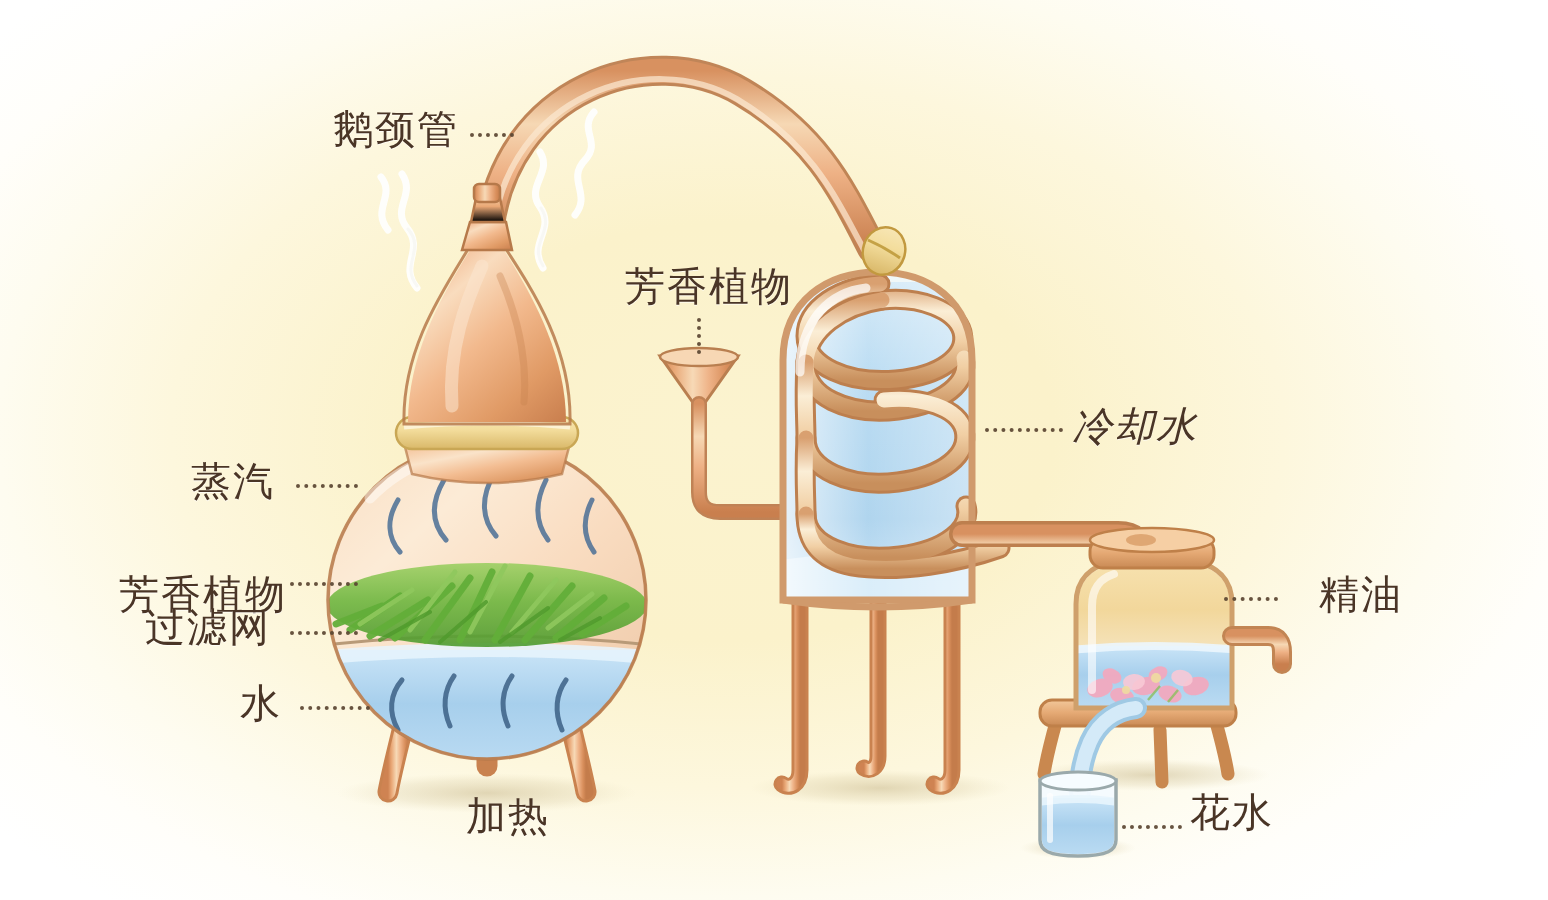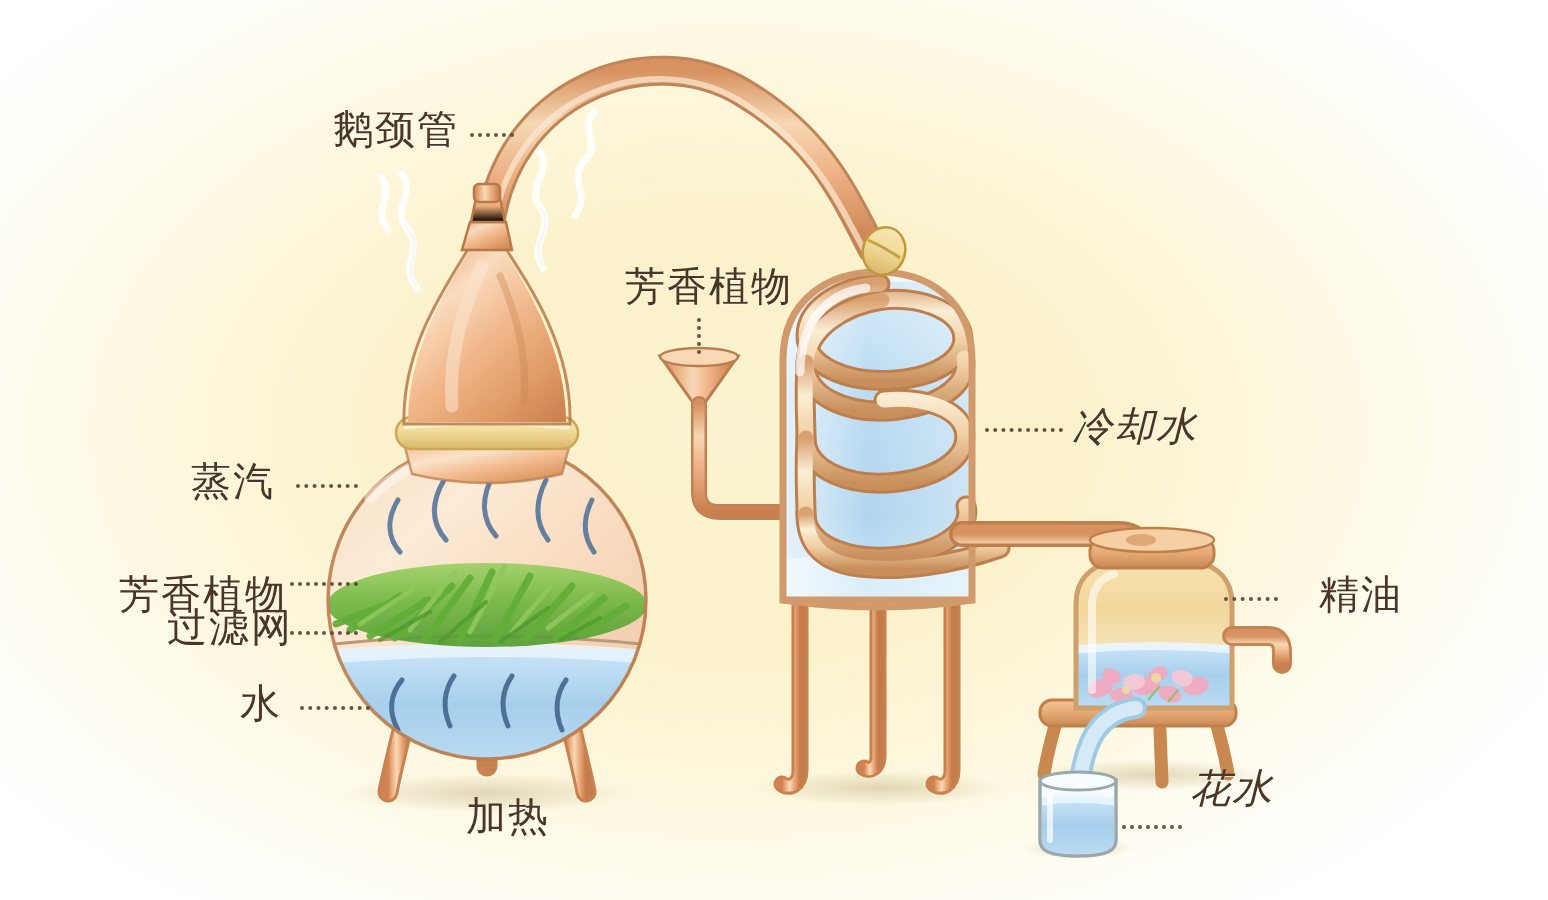--- a/index.html
+++ b/index.html
@@ -403,36 +403,36 @@
     <div class="label" style="left:191px; top:460px;text-align:center;">蒸汽</div>
     <div class="lead" style="left:296px; top:484px; width:62px;"></div>
   </div>
 
   <div>
     <div class="label" style="left:119px; top:557px;margin-top:16px;">芳香植物</div>
     <div class="lead" style="left:290px; top:582px; width:68px;"></div>
   </div>
 
   <div>
-    <div class="label" style="left:167px; top:606px;">过滤网</div>
+    <div class="label" style="left:145px; top:606px;">过滤网</div>
     <div class="lead" style="left:290px; top:631px; width:68px;"></div>
   </div>
 
   <div>
     <div class="label" style="left:240px; top:682px;">水</div>
     <div class="lead" style="left:300px; top:706px; width:70px;"></div>
   </div>
 
   <div>
     <div class="label" style="left:466px; top:795px;">加热</div>
   </div>
 
   <div>
     <div class="label" style="left:1319px; top:573px;">精油</div>
     <div class="lead" style="left:1224px; top:597px; width:54px;"></div>
   </div>
 
   <div>
-    <div class="label" style="left:1190px; top:767px;font-style:italic;">花水</div>
+    <div class="label" style="left:1190px; top:791px;">花水</div>
     <div class="lead" style="left:1122px; top:825px; width:60px;"></div>
   </div>
 
 </div>
 
 </body></html>

